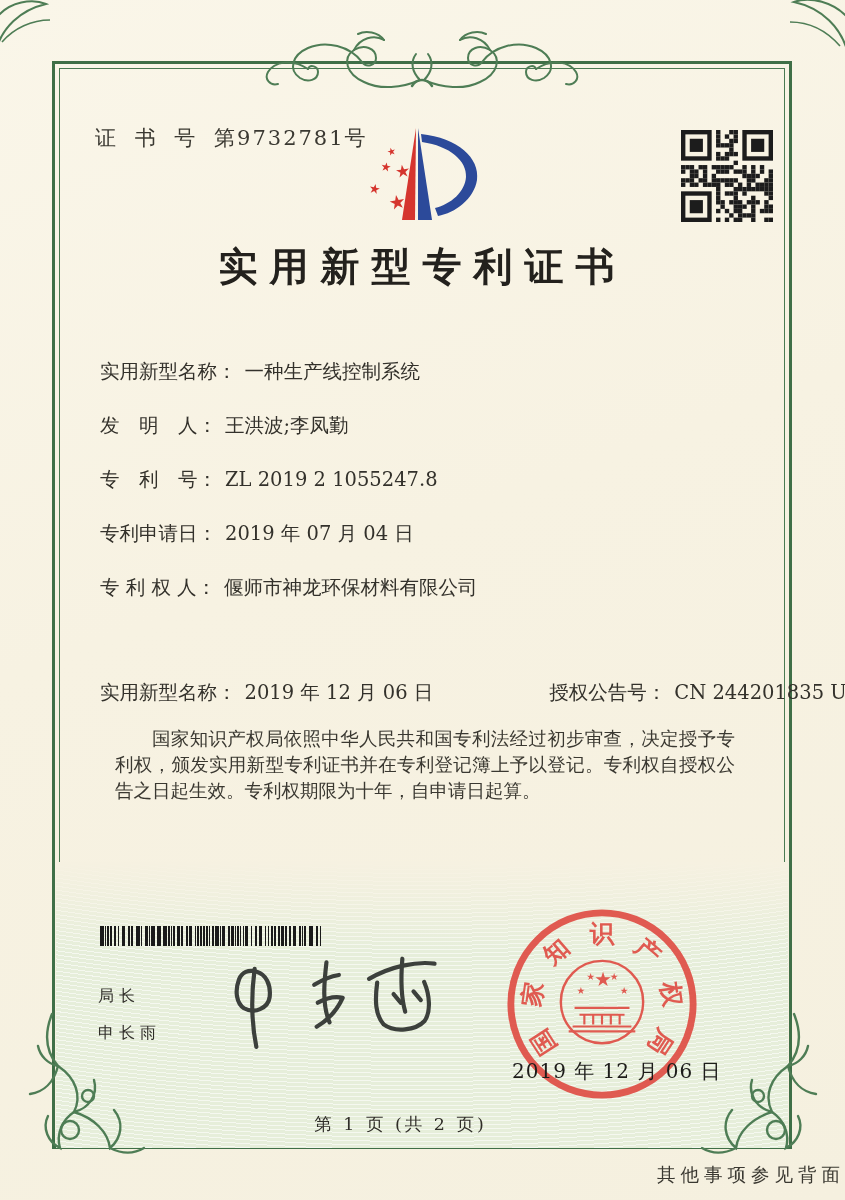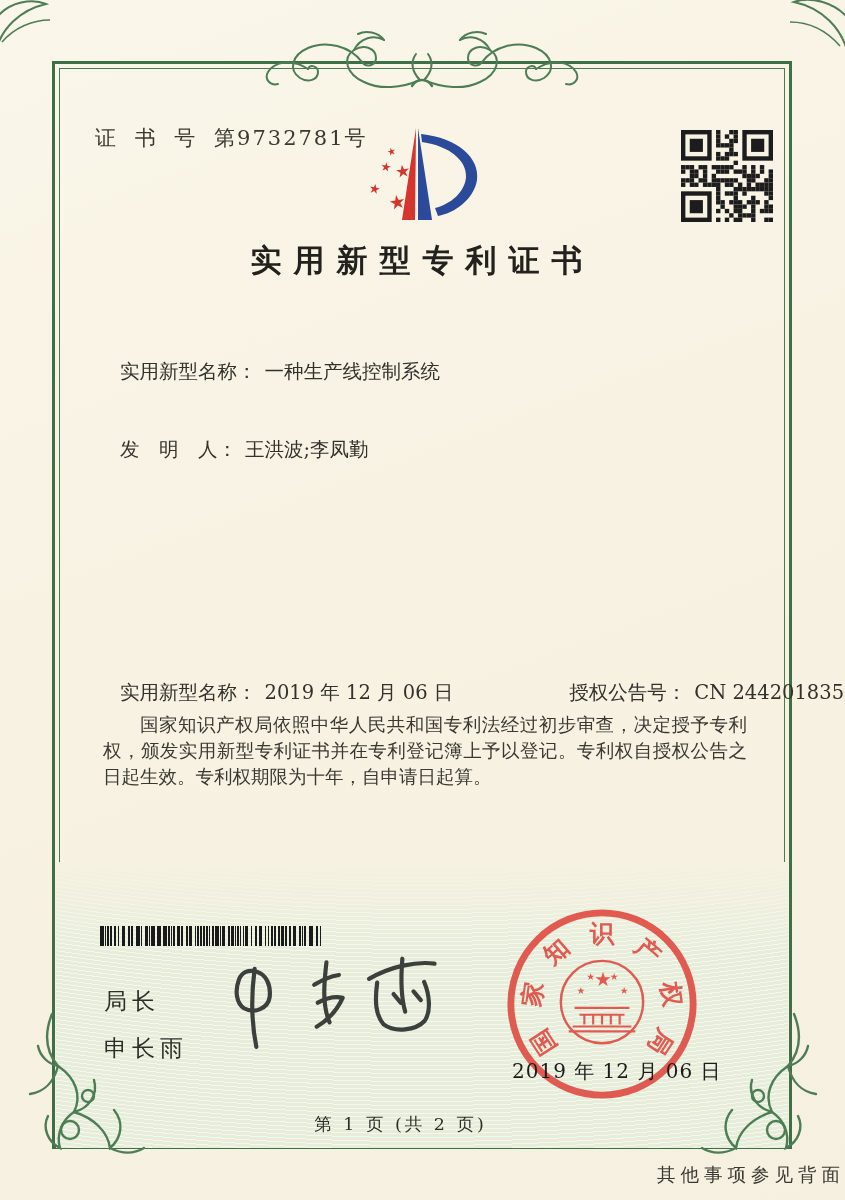--- a/index.html
+++ b/index.html
@@ -32,38 +32,38 @@
   }
   
   .orn{position:absolute;pointer-events:none;}
   
   .cert-no{position:absolute;left:95px;top:124px;font-size:21px;letter-spacing:6px;color:#3a3831;}
   .cert-no .num{letter-spacing:2px;}
   .logo{position:absolute;left:338px;top:120px;width:168px;height:118px;}
   .qr{position:absolute;left:681px;top:130px;width:92px;height:92px;}
   .title{
     position:absolute;left:0;top:240px;width:100%;text-align:center;
-    font-size:31px;font-weight:bold;letter-spacing:12px;color:#23211d;
+    font-size:39px;font-weight:bold;letter-spacing:12px;color:#23211d;
   }
   
   .row{position:absolute;left:100px;font-size:19.5px;white-space:nowrap;color:#33312b;}
-  .row .lab{display:inline-block;min-width:112px;margin-left:20px;}
+  .row .lab{display:inline-block;min-width:112px;}
   .row .val{margin-left:8px;}
-  .r0{top:358px}.r1{top:436px}.r2{top:466px}.r3{top:520px}
+  .r0{top:358px}.r1{top:412px}.r2{top:466px}.r3{top:520px}
   .r4{top:574px}.r5{top:628px}.r6{top:679px}
   .pair2{margin-left:116px;}
   
   .body-text{
     position:absolute;left:99px;top:710px;width:652px;
     font-size:18.5px;line-height:26px;color:#3a3831;text-align:justify;
   }
-  .body-text p{margin:4px;text-indent:2em;font-family:Liberation Mono, monospace;}
+  .body-text p{margin:16px;text-indent:2em;}
   
   .barcode{position:absolute;left:100px;top:926px;width:224px;height:20px;}
-  .signer{position:absolute;left:104px;top:986px;font-size:23px;letter-spacing:5px;color:#2f2d28;}
+  .signer{position:absolute;left:98px;top:986px;font-size:16px;letter-spacing:5px;color:#2f2d28;}
   .signer div{margin-bottom:16px;}
   .signature{position:absolute;left:218px;top:952px;width:240px;height:110px;transform:rotate(-2deg);}
   .seal{position:absolute;left:504px;top:906px;width:196px;height:196px;opacity:.88;}
   .seal-date{
     position:absolute;left:512px;top:1058px;width:180px;text-align:center;
     font-size:20px;color:#1d1c1a;letter-spacing:1px;white-space:nowrap;
   }
   .page-no{position:absolute;left:0;top:1112px;width:100%;text-align:center;font-size:17.5px;color:#2f2d28;letter-spacing:3px;transform:translateX(-22px);}
   .back-note{position:absolute;left:0;top:1162px;width:100%;text-align:right;font-size:18.5px;letter-spacing:5px;color:#3a3831;}
   .star-t{font-family:"DejaVu Sans","Liberation Sans",sans-serif;}
@@ -303,20 +303,29 @@
     </svg>
 
   <div class="title">实用新型专利证书</div>
 
   <div class="row r0">
     <span class="lab">实用新型名称：</span><span class="val">一种生产线控制系统</span>
   </div>
   <div class="row r1">
     <span class="lab">发　明　人：</span><span class="val">王洪波;李凤勤</span>
   </div>
+  <div class="row r2">
+    <span class="lab">专　利　号：</span><span class="val">ZL 2019 2 1055247.8</span>
+  </div>
+  <div class="row r3">
+    <span class="lab">专利申请日：</span><span class="val">2019 年 07 月 04 日</span>
+  </div>
+  <div class="row r4">
+    <span class="lab">专 利 权 人：</span><span class="val">偃师市神龙环保材料有限公司</span>
+  </div>
   <div class="row r6">
     <span class="lab">实用新型名称：</span><span class="val">2019 年 12 月 06 日</span><span class="pair2">授权公告号：</span><span class="val">CN 244201835 U</span>
   </div>
 
   <div class="body-text">
     <p>国家知识产权局依照中华人民共和国专利法经过初步审查，决定授予专利权，颁发实用新型专利证书并在专利登记簿上予以登记。专利权自授权公告之日起生效。专利权期限为十年，自申请日起算。</p>
   </div>
 
   <svg class="barcode" id="barcode-svg" viewBox="0 0 224 20" preserveAspectRatio="none">
       <rect x="0" y="0" width="4" height="20" fill="#1a1a1a"></rect>

